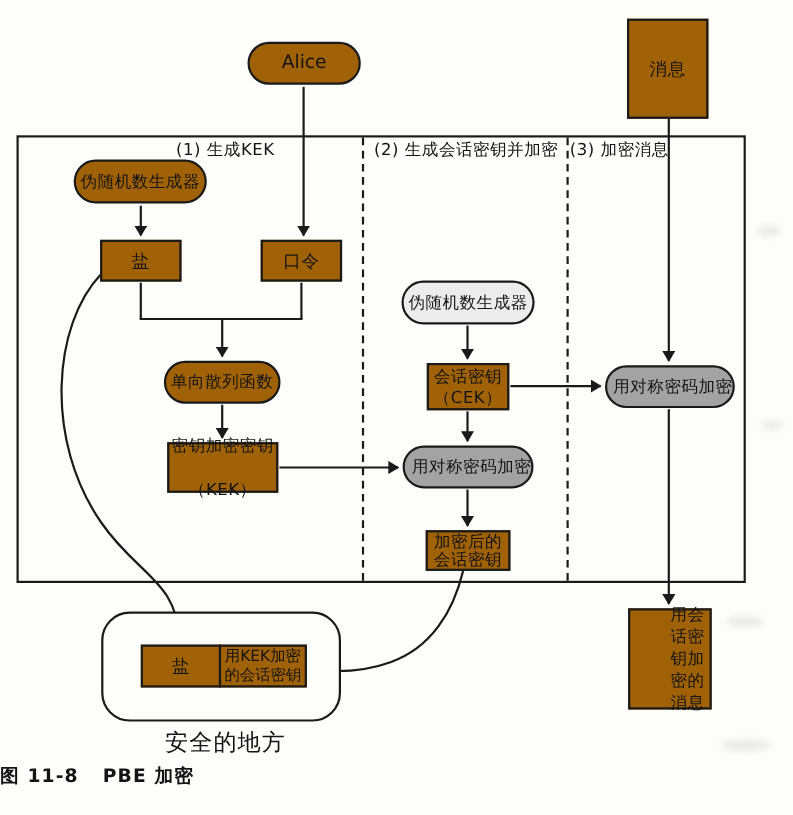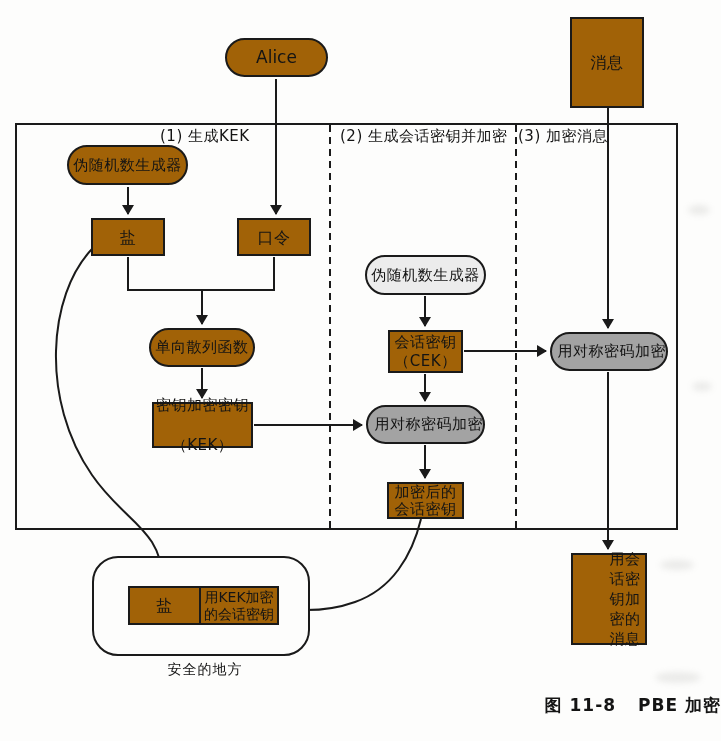--- a/index.html
+++ b/index.html
@@ -29,25 +29,25 @@
   .outer-frame{
     position:absolute;left:15px;top:123px;width:663px;height:407px;
     border:2px solid #1a1a1a;box-sizing:border-box;background:transparent;
   }
   .section-label{
     position:absolute;top:127px;height:20px;
     font-size:15px;letter-spacing:0.5px;
     text-align:left;white-space:nowrap;
   }
   .plain-label{
-    position:absolute;font-size:14px;letter-spacing:1px;text-align:center;
+    position:absolute;font-size:21px;letter-spacing:1px;text-align:center;
   }
   .caption{
     position:absolute;left:0;top:694px;width:721px;
-    text-align:right;font-weight:bold;font-size:17px;letter-spacing:1px;
+    text-align:left;font-weight:bold;font-size:17px;letter-spacing:1px;
   }
   .caption .gap{display:inline-block;width:22px;}
   .smudge{
     position:absolute;background:#9a9a96;border-radius:50%;
     filter:blur(3px);opacity:0.18;
   }
 </style>
 </head>
 <body>
 

